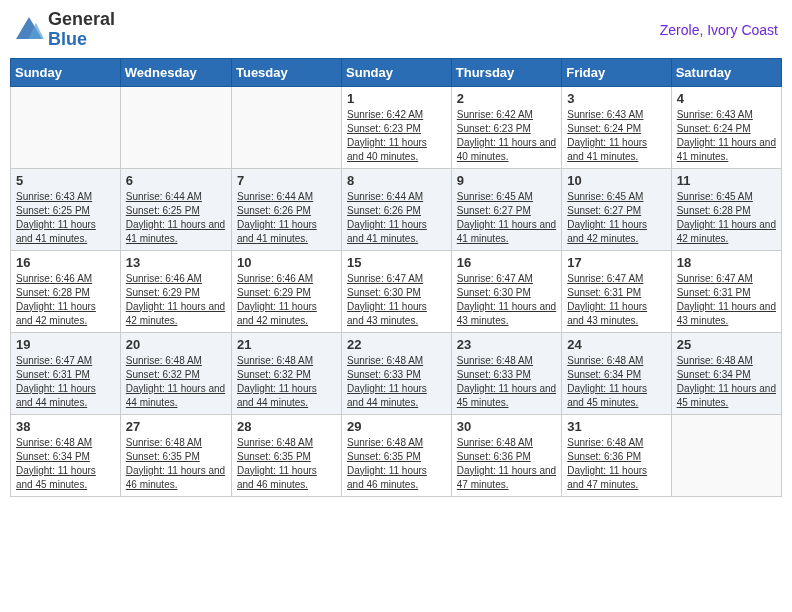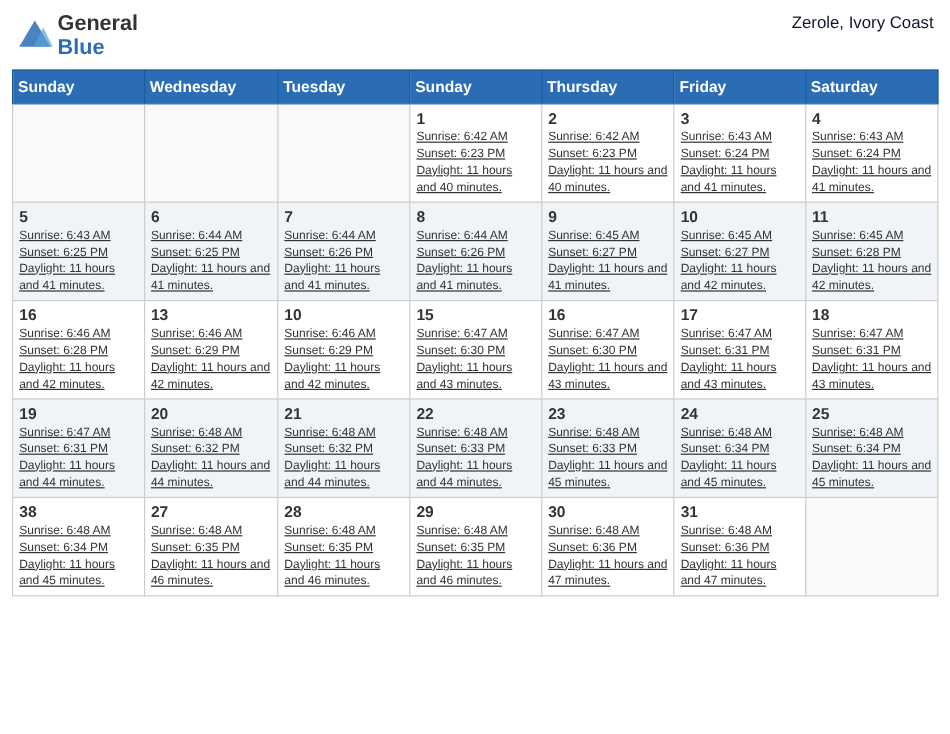--- a/index.html
+++ b/index.html
@@ -45,21 +45,22 @@
     .title-section {
       text-align: right;
     }
     .month-title {
       font-size: 32px;
       font-weight: normal;
       color: #333;
     }
     .location {
       font-size: 14px;
-      color: #0f172a;
+      color: #6d28d9;
+      margin-top: 12px;
     }
     .calendar {
       width: 100%;
       border-collapse: collapse;
       border: 1px solid #ccc;
     }
     .calendar th {
       background: #2a6db5;
       color: #fff;
       font-size: 13px;

